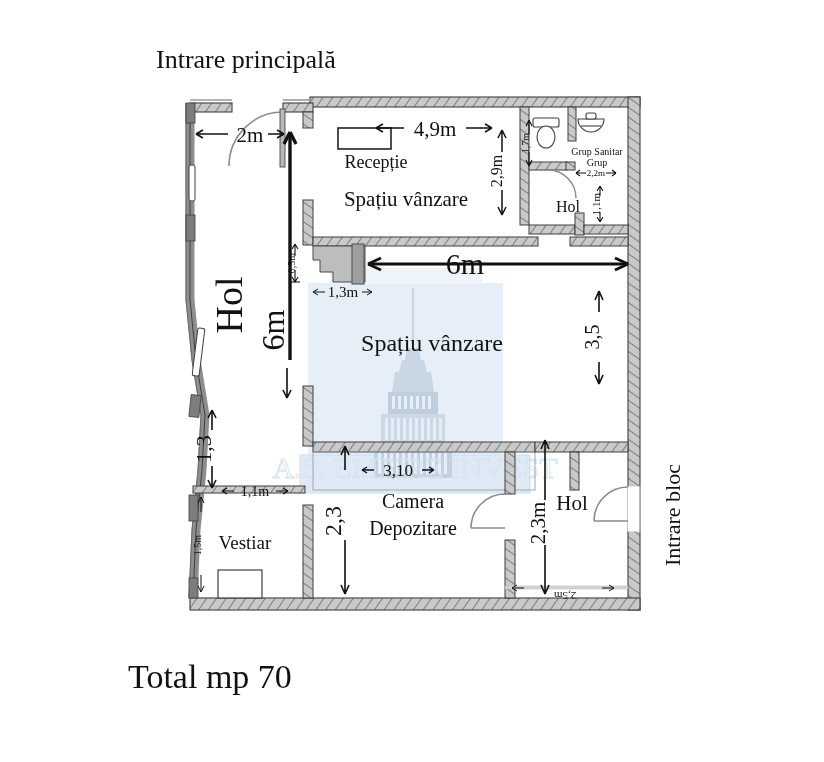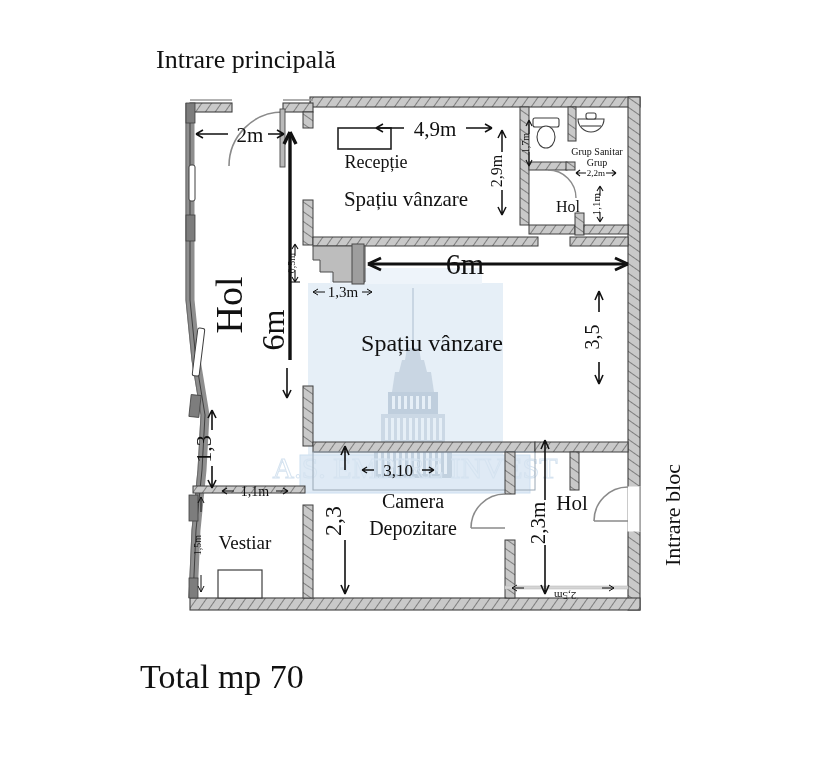--- a/index.html
+++ b/index.html
@@ -27,21 +27,21 @@
     color: #111;
     font-family: "Liberation Serif", "DejaVu Serif", serif;
     line-height: 1;
   }
   #title-main {
     left: 156px;
     top: 47px;
     font-size: 26px;
   }
   #title-total {
-    left: 140px;
+    left: 128px;
     top: 660px;
     font-size: 34px;
   }
   #svg-plan {
     position: absolute;
     left: 0;
     top: 0;
   }
 </style>
 </head>

